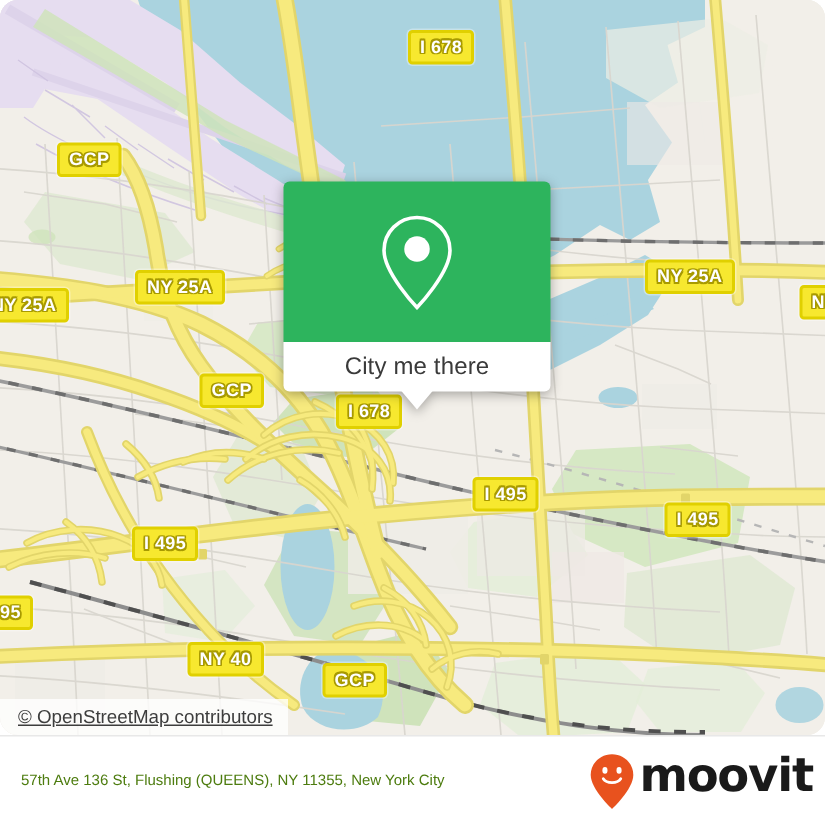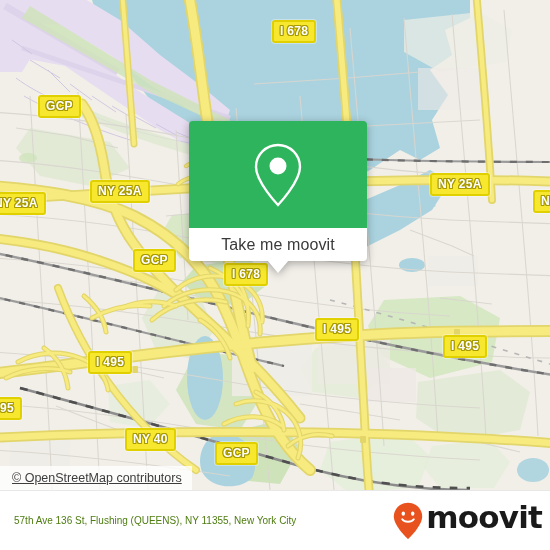--- a/index.html
+++ b/index.html
@@ -21,20 +21,21 @@
   }
 
   
   #map-canvas {
     position: absolute;
     left: 0; top: 0;
     width: 550px;
     height: 490px;
     overflow: hidden;
     background: #f2efe9;
+    border-radius: 12px;
   }
   #map-svg { display: block; }
 
   
   .shield {
     position: absolute;
     background: #f7e82f;
     border: 2px solid #e0d000;
     border-radius: 3px;
     color: #ffffff;
@@ -428,21 +429,21 @@
     <div id="popup">
       <div id="popup-green">
         <span id="popup-pin">
           <svg width="52" height="66" viewBox="0 0 52 66" xmlns="http://www.w3.org/2000/svg">
             <path d="M26 3 C13.8 3 4 12.8 4 25 C4 40 26 63 26 63 C26 63 48 40 48 25 C48 12.8 38.2 3 26 3 Z" fill="none" stroke="#ffffff" stroke-width="2.4"></path>
             <circle cx="26" cy="24" r="8.5" fill="#ffffff"></circle>
           </svg>
         </span>
       </div>
       <div id="popup-footer">
-        <span id="popup-footer-label">Take me moovit</span>
+        <span id="popup-footer-label">City me there</span>
       </div>
       <div id="popup-tail"></div>
     </div>
 
     <div id="attribution">
       <span>© OpenStreetMap contributors</span>
     </div>
   </div>
 
   <div id="bottom-bar">

